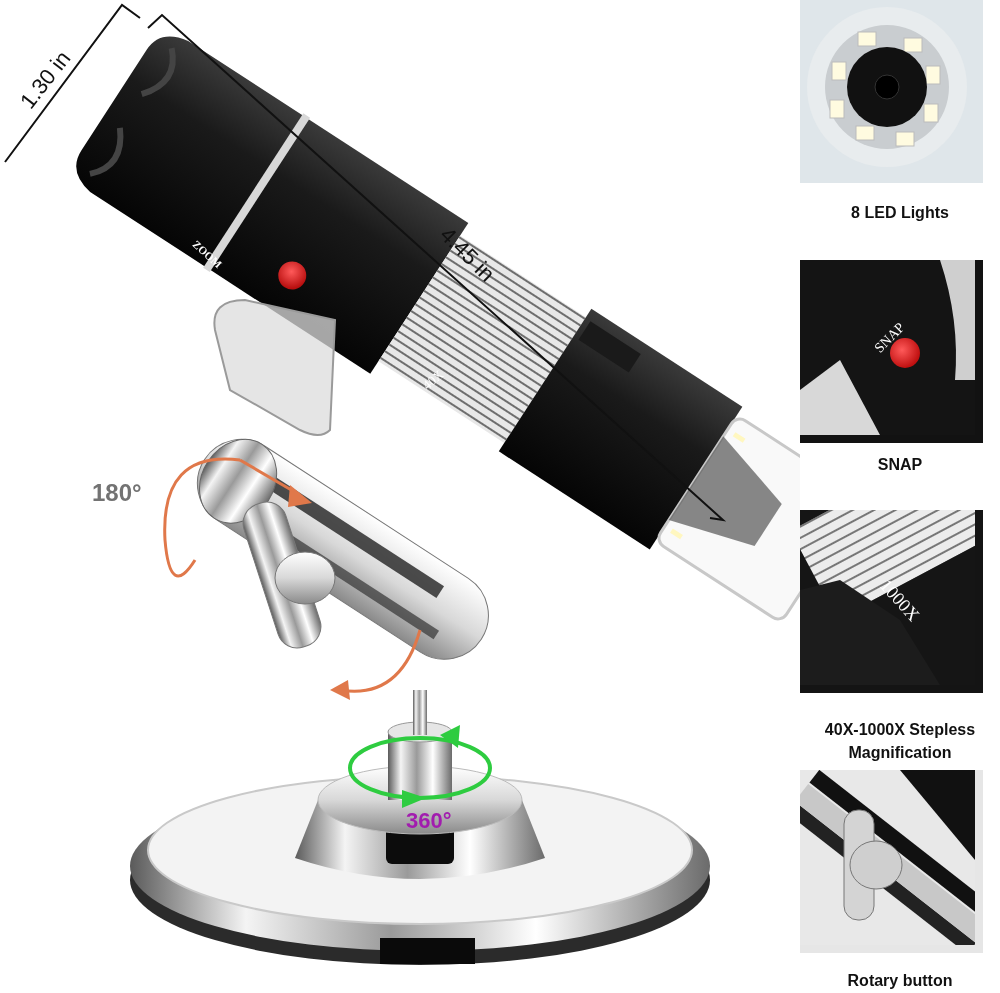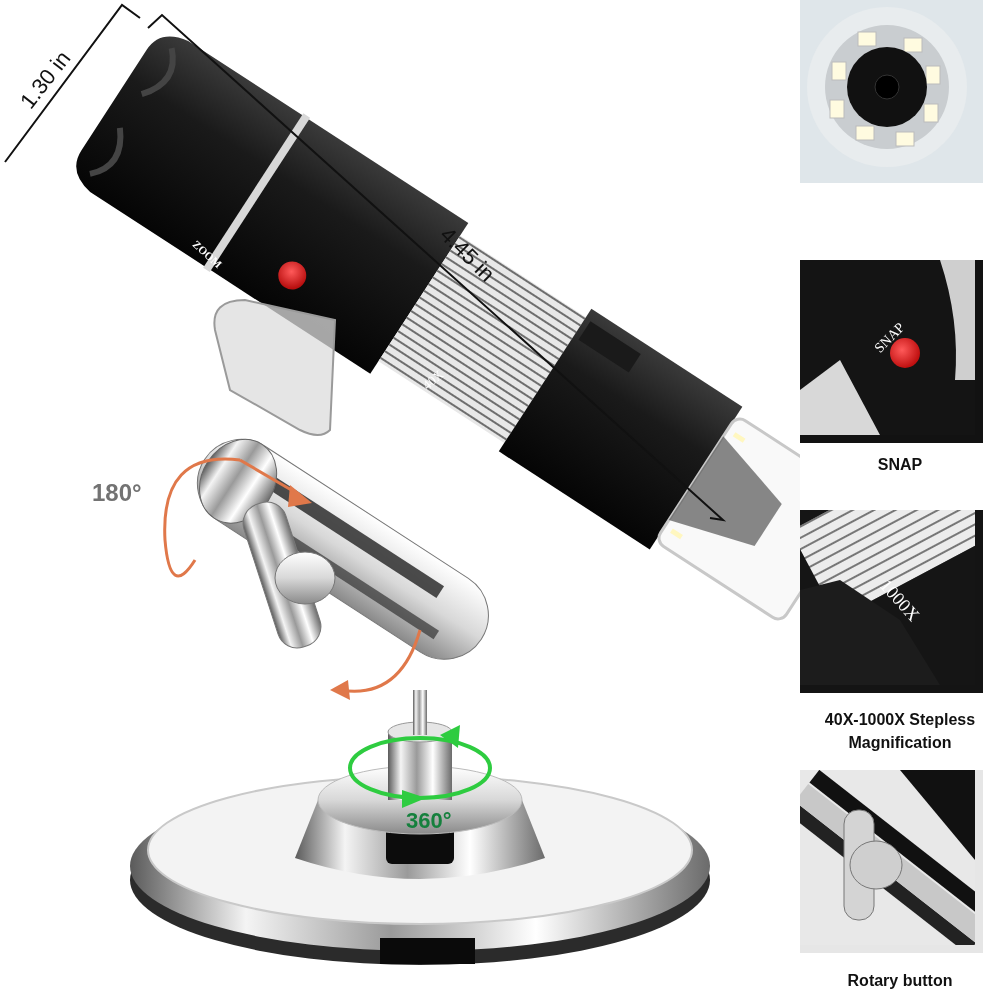--- a/index.html
+++ b/index.html
@@ -123,41 +123,42 @@
     </g>
   </svg>
 
   <div class="dim-label" style="left:15px;top:98px;transform:rotate(-52deg);">1.30 in</div>
   <div class="dim-label" style="left:453px;top:222px;transform:rotate(45deg);">4.45 in</div>
 
   <div class="angle-label" style="left:190px;top:248px;font-family:'Liberation Serif',serif;font-size:11px;color:#fff;transform:rotate(42deg);">ZOOM</div>
   <div class="angle-label" style="left:422px;top:372px;font-family:'Liberation Serif',serif;font-size:13px;color:#fff;font-weight:normal;transform:rotate(-40deg);">40X</div>
 
   <div class="angle-label" style="left:92px;top:479px;font-size:24px;color:#737373;">180°</div>
-  <div class="angle-label" style="left:406px;top:808px;font-size:22px;color:#15803d;">360°</div>
+  <div class="angle-label" style="left:406px;top:808px;font-size:22px;color:#a21caf;">360°</div>
 
   <div style="position:absolute;left:800px;top:0;width:200px;height:230px;">
     <div class="circle" style="left:8px;top:-5px;width:183px;height:183px;background:#dfe6ea;">
       <svg width="175" height="175" viewBox="0 0 175 175">
         <circle cx="87" cy="87" r="80" fill="#e8ecee"></circle>
         <circle cx="87" cy="87" r="62" fill="#c9cdd0"></circle>
         <g fill="#fffbe0" stroke="#bbb">
           <rect x="58" y="32" width="18" height="14"></rect>
             <rect x="104" y="38" width="18" height="14"></rect>
           <rect x="126" y="66" width="14" height="18"></rect>
             <rect x="124" y="104" width="14" height="18"></rect>
           <rect x="96" y="132" width="18" height="14"></rect>
             <rect x="56" y="126" width="18" height="14"></rect>
           <rect x="30" y="100" width="14" height="18"></rect>
             <rect x="32" y="62" width="14" height="18"></rect>
         </g>
         <circle cx="87" cy="87" r="40" fill="#111"></circle>
         <circle cx="87" cy="87" r="12" fill="#000" stroke="#333"></circle>
       </svg>
     </div>
+    <div class="callout-label" style="top:201px;">8 LED Lights</div>
   </div>
 
   <div style="position:absolute;left:800px;top:260px;width:200px;height:220px;">
     <div class="circle" style="left:8px;top:10px;width:183px;height:183px;background:#121212;">
       <svg width="175" height="175" viewBox="0 0 175 175">
         <rect width="175" height="175" fill="#141414"></rect>
         <path d="M140 0 L175 0 L175 120 L155 120 Q160 60 140 0Z" fill="#cfcfcf"></path>
         <path d="M0 130 L40 100 L80 175 L0 175Z" fill="#d8d8d8"></path>
         <circle cx="105" cy="93" r="15" fill="url(#redBtnC)"></circle>
         <defs>
@@ -182,21 +183,21 @@
         <defs>
             <pattern id="ribsC" width="10" height="10" patternUnits="userSpaceOnUse">
               <rect width="10" height="10" fill="#ececec"></rect>
               <rect width="10" height="2" fill="#777"></rect>
             </pattern>
           </defs>
         <path d="M0 80 L40 70 L100 110 L140 175 L0 175Z" fill="#1c1c1c"></path>
       </svg>
     </div>
     <div class="angle-label" style="left:75px;top:80px;font-family:'Liberation Serif',serif;font-size:18px;color:#fff;font-weight:normal;transform:rotate(48deg);">1000X</div>
-    <div class="callout-label" style="top:198px;">40X-1000X Stepless Magnification</div>
+    <div class="callout-label" style="top:208px;">40X-1000X Stepless Magnification</div>
   </div>
 
   <div style="position:absolute;left:800px;top:770px;width:200px;height:223px;">
     <div class="circle" style="left:8px;top:5px;width:183px;height:183px;background:#e6e6e6;">
       <svg width="175" height="175" viewBox="0 0 175 175">
         <rect width="175" height="175" fill="#e8e8e8"></rect>
         <path d="M100 0 L175 0 L175 90 Z" fill="#111"></path>
         <g transform="rotate(38 87 87)">
           <rect x="-20" y="60" width="230" height="16" fill="#111"></rect>
           <rect x="-20" y="100" width="230" height="14" fill="#222"></rect>

